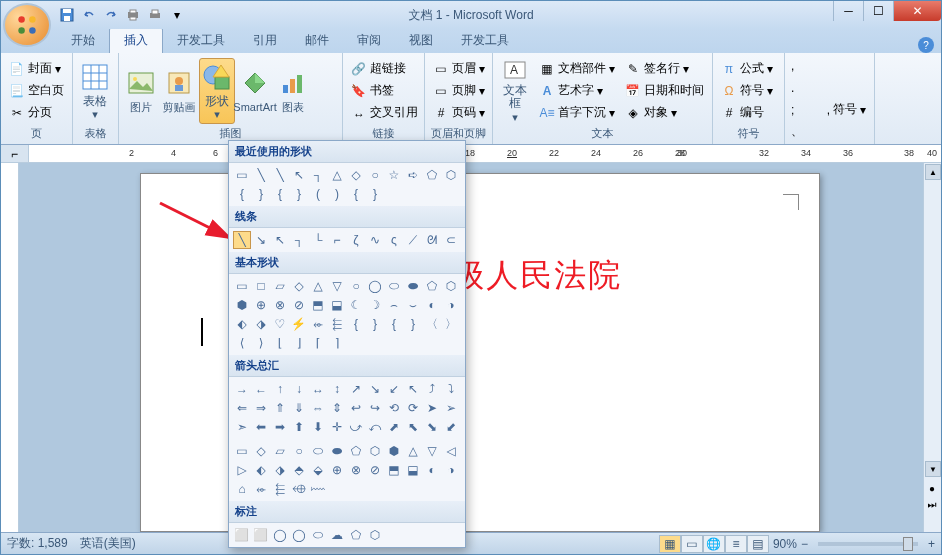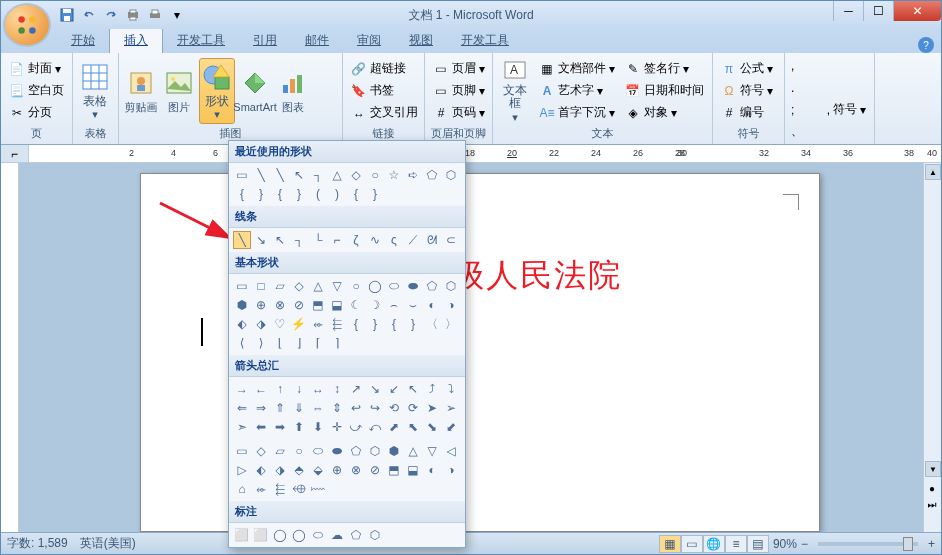--- a/index.html
+++ b/index.html
@@ -8,21 +8,21 @@
 .titlebar{height:28px;background:linear-gradient(#DDE9F7,#C5DAF0);display:flex;align-items:center;position:relative;}
 .office-btn{width:48px;height:44px;position:absolute;left:2px;top:2px;z-index:10;border-radius:50%;background:radial-gradient(circle at 30% 30%,#FFD89B,#E88B2D);border:2px solid #B0C4D8;display:flex;align-items:center;justify-content:center;}
 .office-btn svg{width:26px;height:26px;}
 .qat{margin-left:56px;display:flex;gap:2px;}
 .qat-btn{width:20px;height:20px;display:flex;align-items:center;justify-content:center;cursor:pointer;}
 .title-text{position:absolute;left:50%;transform:translateX(-50%);color:#3B5878;font-size:12px;}
 .win-controls{position:absolute;right:0;top:0;display:flex;height:20px;}
 .win-btn{width:30px;height:20px;display:flex;align-items:center;justify-content:center;border-left:1px solid #A0B8D0;cursor:pointer;}
 .win-close{width:48px;background:linear-gradient(#E87B6B,#C73B2B);color:#fff;border-radius:0 0 4px 0;}
 .tabs{height:24px;display:flex;align-items:flex-end;padding-left:56px;background:linear-gradient(#C5DAF0,#BDD5ED);}
-.tab{padding:4px 14px;color:#3B5878;cursor:pointer;font-size:12px;text-decoration:underline;}
+.tab{padding:4px 14px;color:#3B5878;cursor:pointer;font-size:12px;}
 .tab.active{background:#F3F7FC;border:1px solid #8BA8C8;border-bottom:none;border-radius:3px 3px 0 0;color:#15428B;}
 .help-btn{position:absolute;right:8px;width:16px;height:16px;border-radius:50%;background:#4B8DD8;color:#fff;display:flex;align-items:center;justify-content:center;font-size:10px;}
 .ribbon{height:92px;background:linear-gradient(#F3F7FC,#E0EAF5);border-bottom:1px solid #8BA8C8;display:flex;}
 .ribbon-group{border-right:1px solid #B8CCDE;display:flex;flex-direction:column;padding:2px 4px;}
 .ribbon-group-body{flex:1;display:flex;align-items:center;gap:2px;}
 .ribbon-group-label{height:16px;text-align:center;color:#3B5878;font-size:11px;}
 .big-btn{width:36px;height:66px;display:flex;flex-direction:column;align-items:center;justify-content:center;gap:2px;cursor:pointer;border:1px solid transparent;border-radius:3px;}
 .big-btn.active{background:linear-gradient(#FDDB8B,#F8C558);border-color:#C8964B;}
 .big-btn-icon{width:32px;height:32px;display:flex;align-items:center;justify-content:center;}
 .big-btn-label{font-size:11px;color:#3B5878;text-align:center;line-height:1.1;}
@@ -159,36 +159,36 @@
           <div class="big-btn-label"><span>表格</span><br>▾</div>
         </div>
       </div>
       <div class="ribbon-group-label">表格</div>
     </div>
     <div class="ribbon-group" style="width:224px">
       <div class="ribbon-group-body">
         <div class="big-btn">
             <div class="big-btn-icon">
               <svg width="28" height="28" viewBox="0 0 28 28">
+                <rect x="2" y="4" width="24" height="20" fill="#E8F0D8" stroke="#6B9B4B"></rect>
+                <circle cx="8" cy="10" r="2" fill="#F8D858"></circle>
+                <path d="M2 20 L10 12 L16 18 L20 14 L26 22" fill="#8BB86B"></path>
+              </svg>
+            </div>
+            <div class="big-btn-label">图片</div>
+          </div>
+        <div class="big-btn">
+            <div class="big-btn-icon">
+              <svg width="28" height="28" viewBox="0 0 28 28">
                 <rect x="4" y="4" width="20" height="20" fill="#F8E8B8" stroke="#B8984B"></rect>
                 <circle cx="14" cy="12" r="4" fill="#E89B4B"></circle>
                 <rect x="10" y="16" width="8" height="6" fill="#6B9BD8"></rect>
               </svg>
             </div>
             <div class="big-btn-label">剪贴画</div>
-          </div>
-        <div class="big-btn">
-            <div class="big-btn-icon">
-              <svg width="28" height="28" viewBox="0 0 28 28">
-                <rect x="2" y="4" width="24" height="20" fill="#E8F0D8" stroke="#6B9B4B"></rect>
-                <circle cx="8" cy="10" r="2" fill="#F8D858"></circle>
-                <path d="M2 20 L10 12 L16 18 L20 14 L26 22" fill="#8BB86B"></path>
-              </svg>
-            </div>
-            <div class="big-btn-label">图片</div>
           </div>
         <div class="big-btn active">
             <div class="big-btn-icon">
               <svg width="32" height="32" viewBox="0 0 32 32">
                 <circle cx="12" cy="14" r="9" fill="#8BB8E8" stroke="#4B8DD8"></circle>
                 <rect x="14" y="16" width="14" height="12" fill="#6BB86B" stroke="#4B8D4B"></rect>
                 <path d="M20 4 L28 16 L12 16 Z" fill="#F8D858" stroke="#D8A838"></path>
               </svg>
             </div>
             <div class="big-btn-label"><span>形状</span><br>▾</div>

